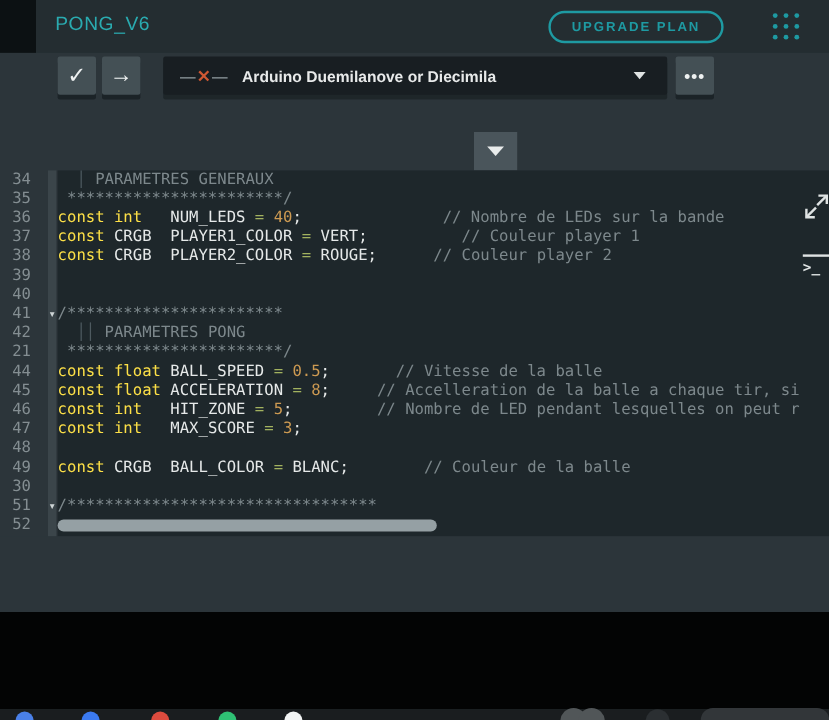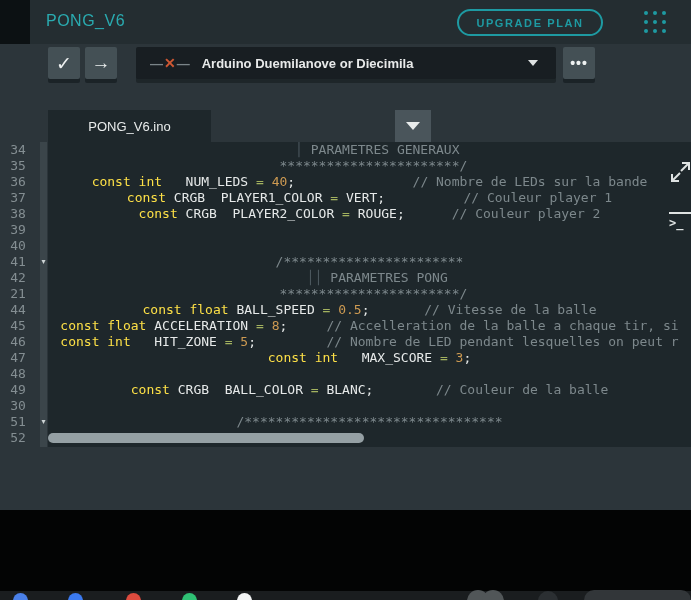--- a/index.html
+++ b/index.html
@@ -44,21 +44,21 @@
   .tab-caret b{width:0;height:0;border-left:7px solid transparent;
     border-right:7px solid transparent;border-top:8px solid #e9ecec;}
 
   
   .codebg{position:absolute;left:48px;top:142px;width:643px;height:305px;background:#1e272b;}
   .gutter{position:absolute;left:0;top:142px;width:36px;height:305px;overflow:hidden;
     font-family:"DejaVu Sans Mono",monospace;font-size:13px;line-height:16px;color:#848e92;
     text-align:center;}
   .fold-strip{position:absolute;left:40px;top:142px;width:7px;height:305px;background:#3b454a;}
   .code{position:absolute;left:48px;top:142px;width:643px;height:305px;overflow:hidden;
-    font-family:"DejaVu Sans Mono",monospace;font-size:13px;line-height:16px;white-space:pre;text-align:center;}
+    font-family:"DejaVu Sans Mono",monospace;font-size:13px;line-height:16px;white-space:pre;}
   .code div{height:16px;}
   .gutter div{height:16px;}
   .tk-k{color:#fde047;}
   .tk-t{color:#e6e9e9;}
   .tk-o{color:#a3b25f;}
   .tk-n{color:#cd9a52;}
   .tk-c{color:#7d888c;}
   .tk-g{color:#4e5a60;}
   .fold-marker{position:absolute;left:39px;width:9px;height:10px;color:#ced5d6;font-size:8px;
     line-height:10px;text-align:center;cursor:pointer;}
@@ -110,21 +110,20 @@
         <span class="bx">✕</span>
         <span class="dash">—</span>
     </span>
     <span class="board-name">Arduino Duemilanove or Diecimila</span>
     <span class="board-caret"></span>
   </div>
   <div class="btn btn-more">
     <span>•••</span>
   </div>
 
-  <div class="tab tab-active">PONG_V6.ino</div>
   <div class="tab tab-inactive">ReadMe.adoc</div>
   <div class="tab tab-caret">
     <b></b>
   </div>
 
   <div class="codebg"></div>
   <div class="fold-strip"></div>
   <div class="gutter" id="gutter">
       <div>34</div>
       <div>35</div>

